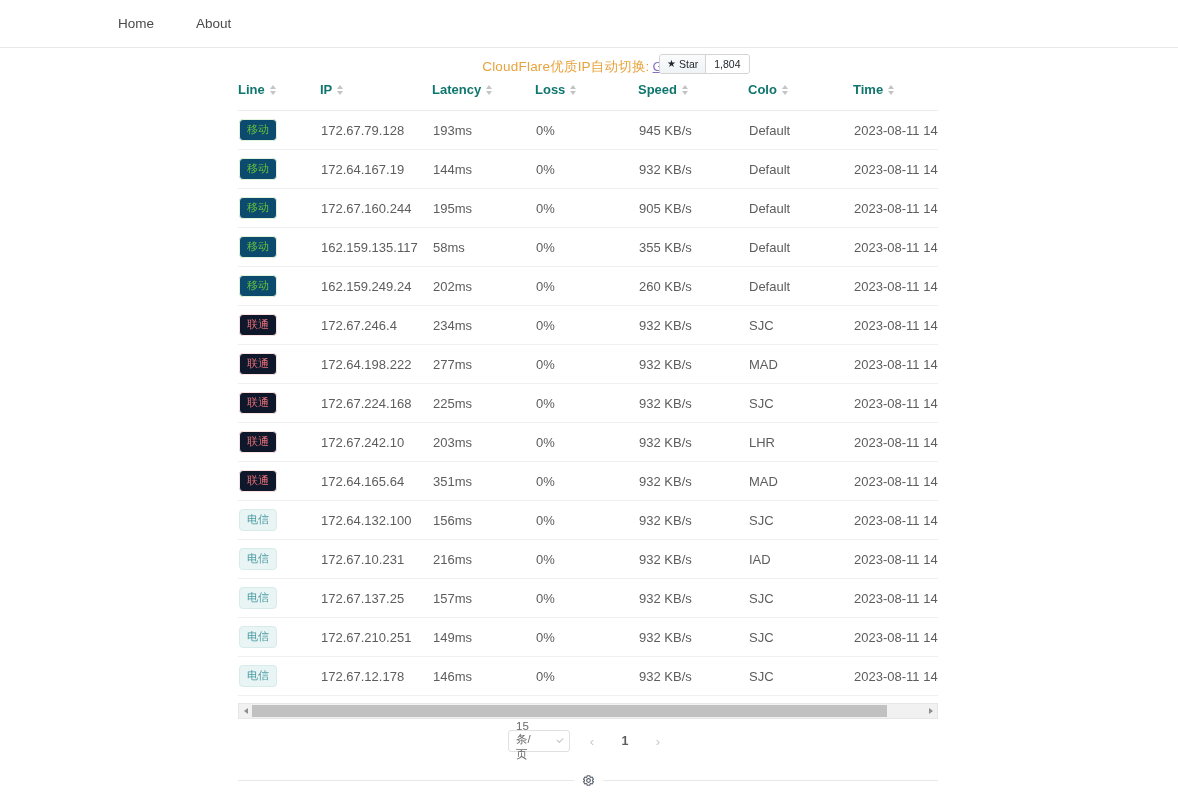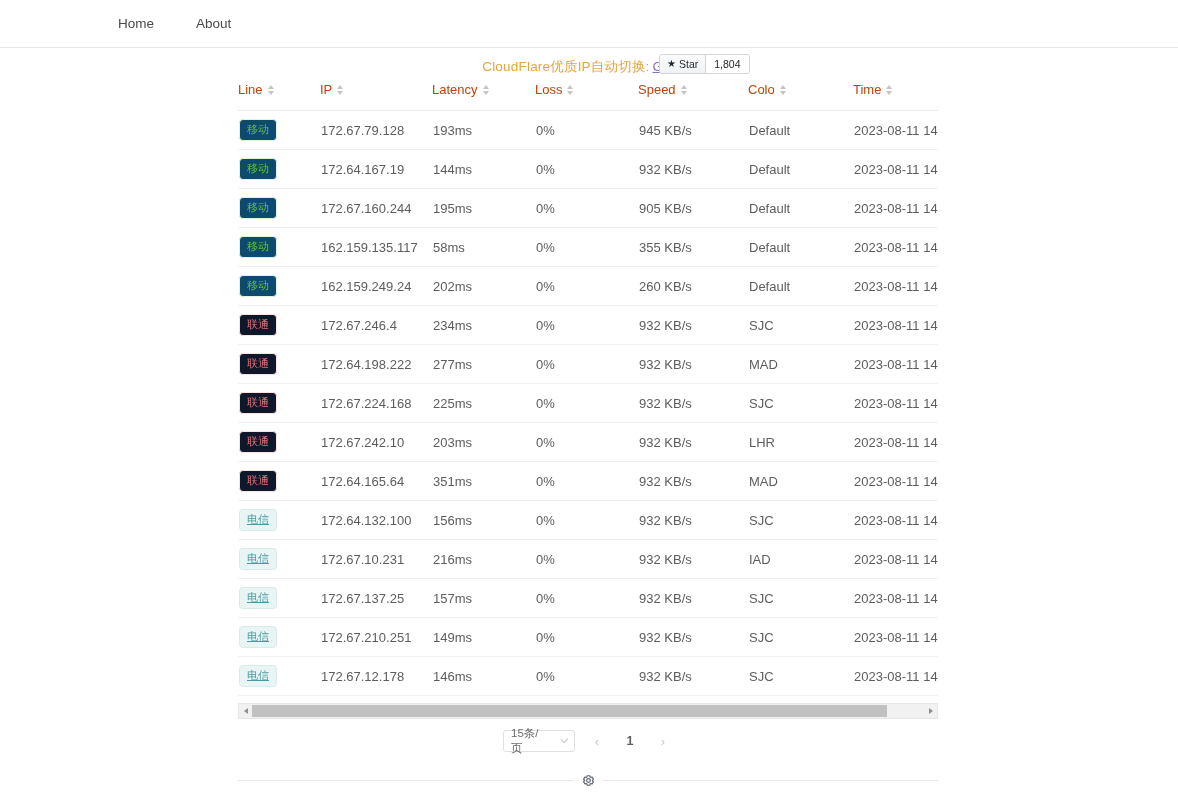--- a/index.html
+++ b/index.html
@@ -115,22 +115,22 @@
     width: 700px;
   }
   table.data {
     width: 100%;
     border-collapse: collapse;
     table-layout: fixed;
   }
   table.data th {
     text-align: left;
     font-size: 13px;
-    font-weight: normal;
-    color: #c2410c;
+    font-weight: bold;
+    color: #0f766e;
     padding: 0 0 13px 0;
     border-bottom: 1px solid #ececec;
     white-space: nowrap;
     cursor: pointer;
   }
   .th-inner { display: inline-flex; align-items: center; gap: 5px; }
   .sorter {
     display: inline-flex;
     flex-direction: column;
     gap: 2px;
@@ -165,21 +165,21 @@
   .tag {
     display: inline-block;
     padding: 3px 7px;
     border-radius: 4px;
     font-size: 11px;
     line-height: 1.25;
     border: 1px solid transparent;
   }
   .tag-mobile  { background:#0c4a6e; color:#67c23a; border-color:#e1f3d8; }
   .tag-unicom  { background:#0f172a; color:#e6717a; border-color:#fde2e2; }
-  .tag-telecom { background:#e9f5f4; color:#4b9aa3; border-color:#d7ebea;text-decoration:underline; }
+  .tag-telecom { background:#e9f5f4; color:#4b9aa3; border-color:#d7ebea; }
 
   
   .hscroll {
     position: absolute;
     left: 238px;
     top: 703px;
     width: 700px;
     height: 16px;
     background: #f1f1f1;
     border: 1px solid #e6e6e6;
@@ -218,21 +218,21 @@
     display: flex;
     align-items: center;
     justify-content: center;
     gap: 12px;
   }
   .page-size {
     display: flex;
     align-items: center;
     justify-content: space-between;
     gap: 16px;
-    width: 72px;
+    width: 62px;
     height: 22px;
     padding: 0 7px;
     border: 1px solid #e0e0e0;
     border-radius: 3px;
     font-size: 11.5px;
     color: #6a6a6a;
     background: #fff;
     cursor: pointer;
   }
   .ps-chev {

